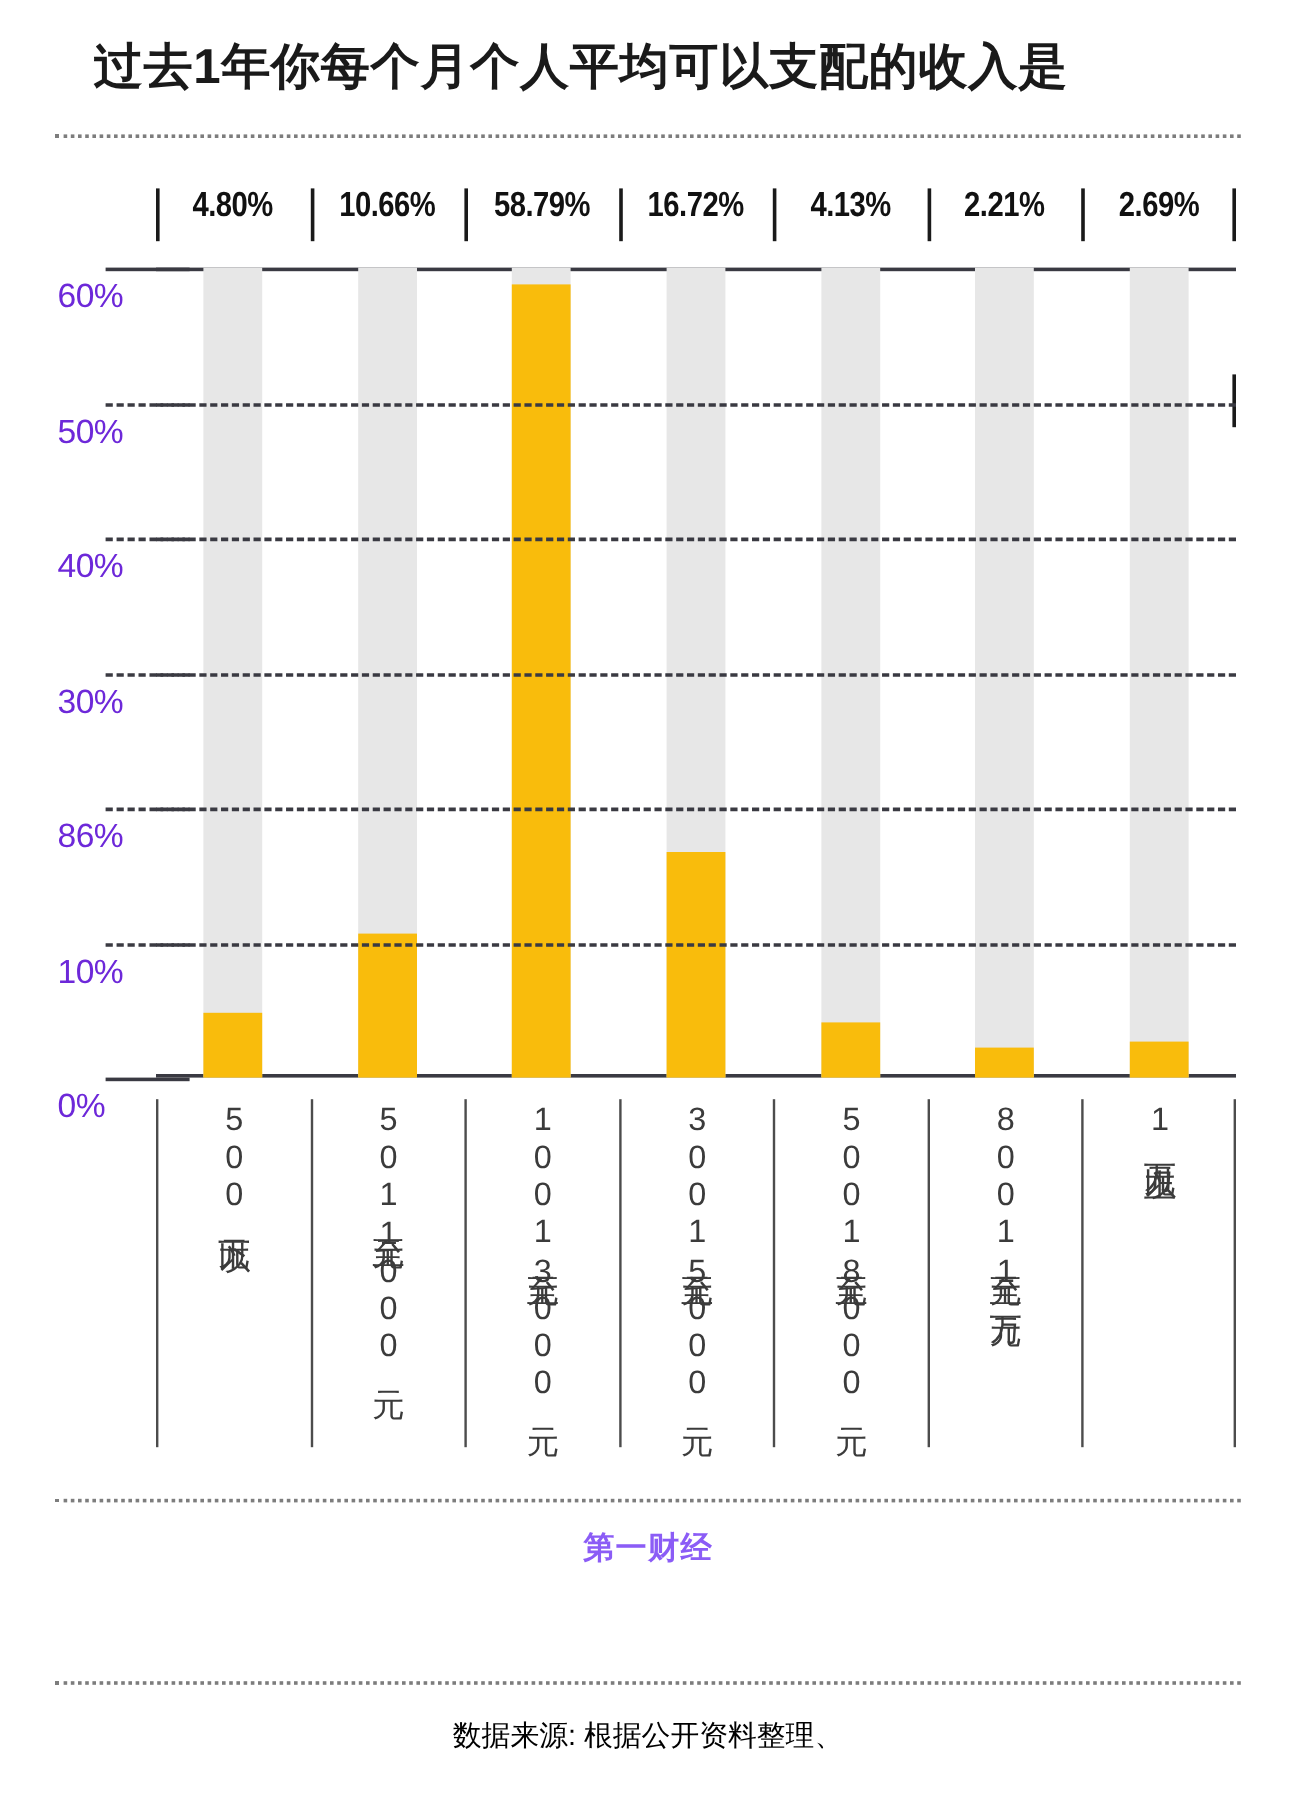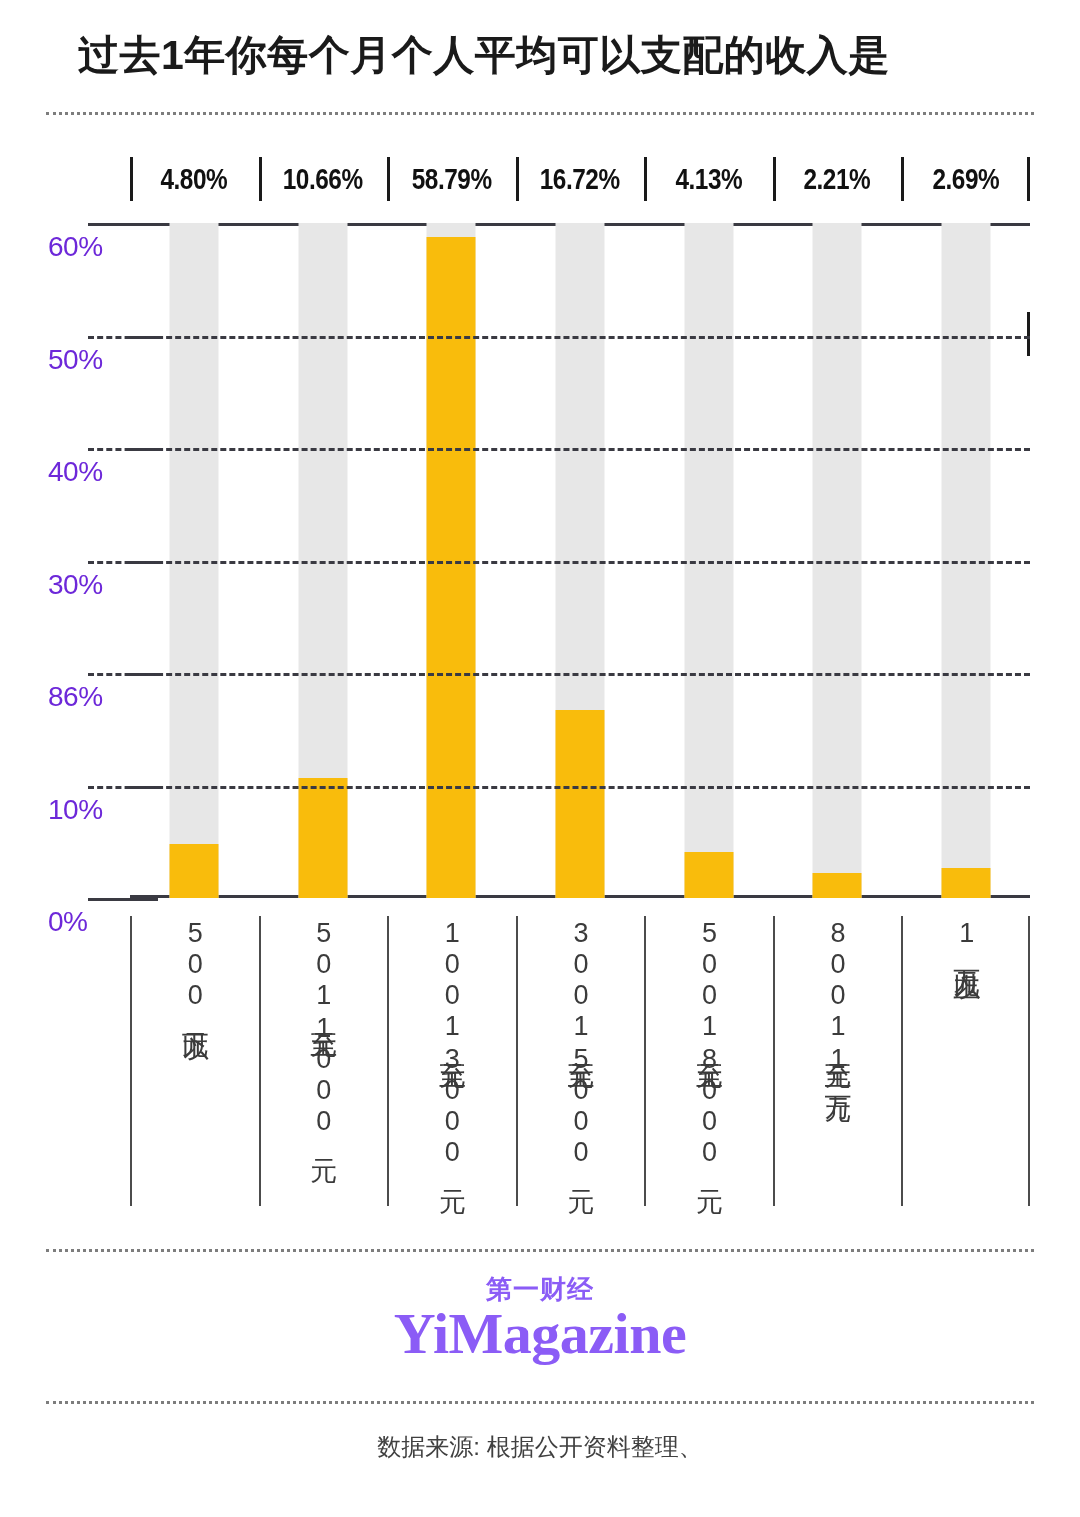--- a/index.html
+++ b/index.html
@@ -55,21 +55,21 @@
     top: 155px;
     width: 900px;
     height: 48px;
     display: flex;
     align-items: center;
   }
   .pct-cell {
     flex: 1 1 0;
     position: relative;
     display: flex;
-    align-items: center;
+    align-items: flex-start;
     justify-content: center;
     height: 100%;
   }
   .pct-cell::before {
     content: "";
     position: absolute;
     left: 0;
     top: 2px;
     bottom: 2px;
     width: 3px;
@@ -259,21 +259,21 @@
     line-height: 1.05;
   }
 
   
   .source {
     position: absolute;
     left: 0;
     top: 1428px;
     width: 1080px;
     text-align: center;
-    color: #404040;
+    color: #000000;
     font-size: 24px;
     line-height: 1.55;
   }
 </style>
 </head>
 <body>
 
 <div class="page">
 
   <div class="title">过去1年你每个月个人平均可以支配的收入是</div>
@@ -386,21 +386,20 @@
       <div class="xcell">
         <div class="xlabel">1万元以上</div>
       </div>
     </div>
   <div class="xaxis-endbar" style="left:1028px;"></div>
 
   <div class="dotted-rule rule-above-logo"></div>
 
   <div class="logo">
     <div class="logo-cn">第一财经</div>
-    <div class="logo-en">YiMagazine</div>
   </div>
 
   <div class="dotted-rule rule-below-logo"></div>
 
   <div class="source">
     <div>数据来源: 根据公开资料整理、</div>
   </div>
 
 </div>
 

